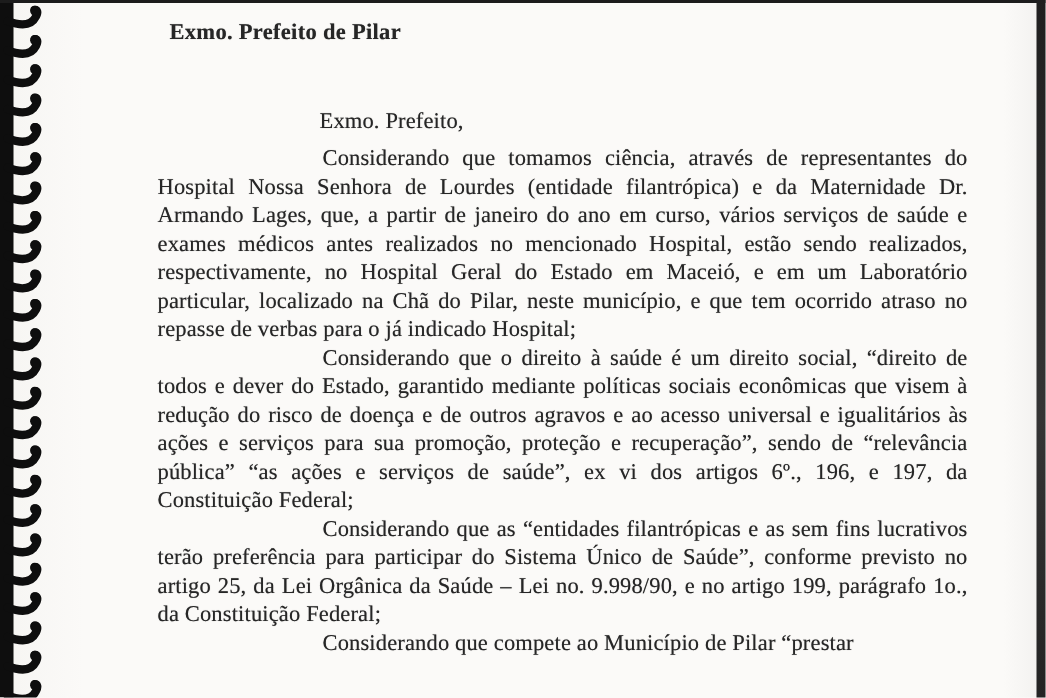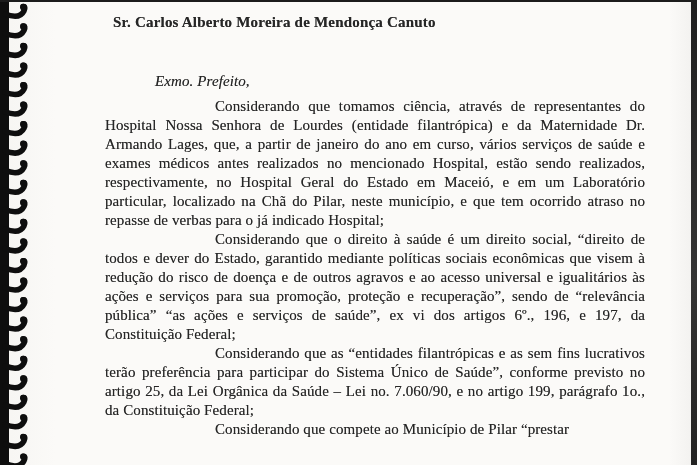--- a/index.html
+++ b/index.html
@@ -13,21 +13,21 @@
   .right-edge{position:absolute;top:0;right:0;width:6px;height:465px;background:linear-gradient(180deg,#1f1f1f,#343434 60%,#232323);}
   .binding{position:absolute;top:0;left:0;}
   .content{
     position:absolute;left:105px;top:0;width:540px;
     font-size:15px;line-height:19px;color:#262626;
     text-align:justify;
     text-shadow:0 0 .5px rgba(35,35,35,.55);
     letter-spacing:.1px;
   }
   .recipient{margin-top:13px;margin-left:8px;font-weight:700;letter-spacing:.2px;}
-  .salutation{margin-top:40px;margin-left:50px;font-style:italic;}
+  .salutation{margin-top:40px;margin-left:108px;}
   .para{margin:0;text-indent:110px;}
   .para.first{margin-top:6px;}
   .para + .para{margin-top:0;}
 </style>
 </head>
 <body>
 
 <div class="scan">
 
   <svg class="binding" width="34" height="465" viewBox="0 0 34 465">
@@ -80,23 +80,23 @@
       <circle cx="23.5" cy="437.3" r="3.4" fill="#0e0e0e"></circle>
       <path d="M 5 463.65000000000003 C 14 467.15000000000003, 21 466.65000000000003, 24 460.65000000000003 C 25.5 457.65000000000003, 25 456.15000000000003, 23 456.15000000000003" fill="none" stroke="#0e0e0e" stroke-width="5.5" stroke-linecap="round"></path>
       <circle cx="23.5" cy="456.85" r="3.4" fill="#0e0e0e"></circle>
     </svg>
 
   <div class="top-edge"></div>
   <div class="right-edge"></div>
 
   <div class="content">
     <div class="recipient">
-      <div>Sr. Carlos Alberto Moreira de Mendonça Canuto</div>
+      <div>Exmo. Prefeito de Pilar</div>
     </div>
 
     <div class="salutation">Exmo. Prefeito,</div>
 
     <p class="para first">Considerando que tomamos ciência, através de representantes do Hospital Nossa Senhora de Lourdes (entidade filantrópica) e da Maternidade Dr. Armando Lages, que, a partir de janeiro do ano em curso, vários serviços de saúde e exames médicos antes realizados no mencionado Hospital, estão sendo realizados, respectivamente, no Hospital Geral do Estado em Maceió, e em um Laboratório particular, localizado na Chã do Pilar, neste município, e que tem ocorrido atraso no repasse de verbas para o já indicado Hospital;</p>
     <p class="para">Considerando que o direito à saúde é um direito social, “direito de todos e dever do Estado, garantido mediante políticas sociais econômicas que visem à redução do risco de doença e de outros agravos e ao acesso universal e igualitários às ações e serviços para sua promoção, proteção e recuperação”, sendo de “relevância pública” “as ações e serviços de saúde”, ex vi dos artigos 6º., 196, e 197, da Constituição Federal;</p>
-    <p class="para">Considerando que as “entidades filantrópicas e as sem fins lucrativos terão preferência para participar do Sistema Único de Saúde”, conforme previsto no artigo 25, da Lei Orgânica da Saúde – Lei no. 7.060/90, e no artigo 199, parágrafo 1o., da Constituição Federal;</p>
+    <p class="para">Considerando que as “entidades filantrópicas e as sem fins lucrativos terão preferência para participar do Sistema Único de Saúde”, conforme previsto no artigo 25, da Lei Orgânica da Saúde – Lei no. 9.998/90, e no artigo 199, parágrafo 1o., da Constituição Federal;</p>
     <p class="para">Considerando que compete ao Município de Pilar “prestar</p>
   </div>
 </div>
 
 </body></html>

